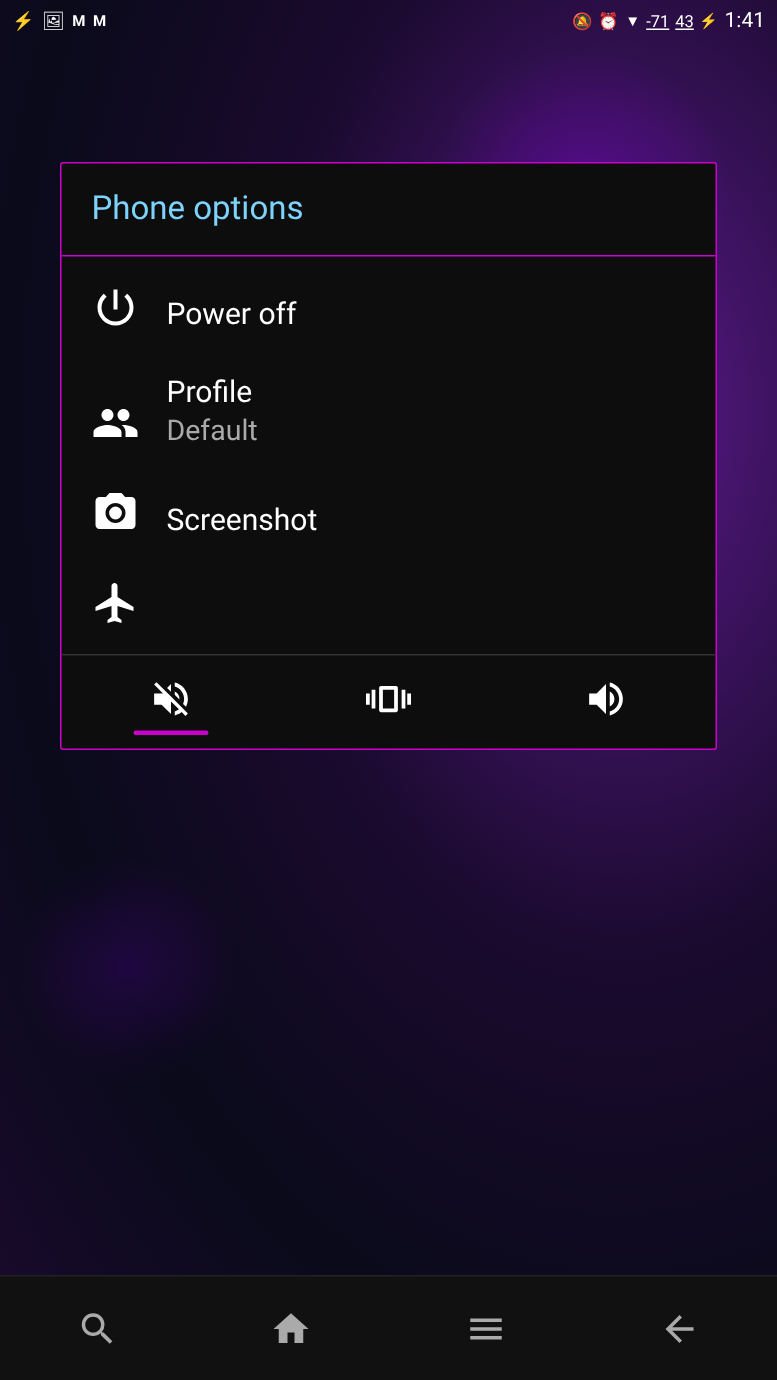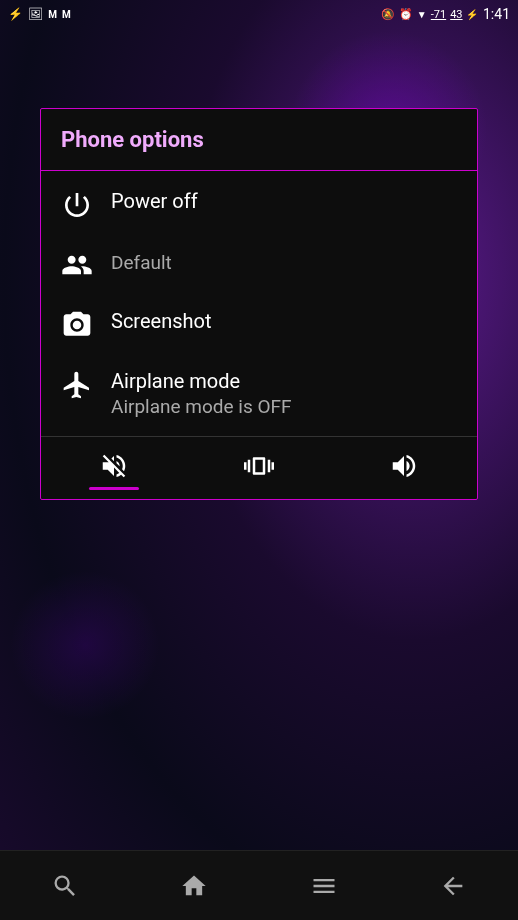--- a/index.html
+++ b/index.html
@@ -77,32 +77,32 @@
       border-radius: 2px;
       z-index: 10;
     }
 
     .dialog-title {
       padding: 18px 20px;
       border-bottom: 1.5px solid #cc00cc;
     }
 
     .dialog-title-text {
-      color: #f0abfc;
+      color: #7dd3fc;
       font-size: 22px;
-      font-weight: 700;
+      font-weight: 400;
     }
 
     .dialog-items {
       padding: 4px 0;
     }
 
     .dialog-item {
       display: flex;
-      align-items: flex-start;
+      align-items: flex-end;
       padding: 14px 20px;
       cursor: pointer;
       position: relative;
     }
 
     .item-icon {
       width: 50px;
       display: flex;
       align-items: center;
       justify-content: flex-start;
@@ -254,20 +254,21 @@
     </div>
 
 
     <div class="dialog-item">
       <div class="item-icon">
         <svg viewBox="0 0 24 24" xmlns="http://www.w3.org/2000/svg">
           <path d="M16 11c1.66 0 2.99-1.34 2.99-3S17.66 5 16 5c-1.66 0-3 1.34-3 3s1.34 3 3 3zm-8 0c1.66 0 2.99-1.34 2.99-3S9.66 5 8 5C6.34 5 5 6.34 5 8s1.34 3 3 3zm0 2c-2.33 0-7 1.17-7 3.5V19h14v-2.5c0-2.33-4.67-3.5-7-3.5zm8 0c-.29 0-.62.02-.97.05 1.16.84 1.97 1.97 1.97 3.45V19h6v-2.5c0-2.33-4.67-3.5-7-3.5z"></path>
         </svg>
       </div>
       <div class="item-text">
+        <div class="item-label">Profile</div>
         <div class="item-sublabel">Default</div>
       </div>
     </div>
 
     <div class="dialog-item">
       <div class="item-icon">
         <svg viewBox="0 0 24 24" xmlns="http://www.w3.org/2000/svg">
           <path d="M12 15.2A3.2 3.2 0 0 1 8.8 12 3.2 3.2 0 0 1 12 8.8 3.2 3.2 0 0 1 15.2 12 3.2 3.2 0 0 1 12 15.2M9 2L7.17 4H4c-1.1 0-2 .9-2 2v12c0 1.1.9 2 2 2h16c1.1 0 2-.9 2-2V6c0-1.1-.9-2-2-2h-3.17L15 2H9m3 15c-2.76 0-5-2.24-5-5s2.24-5 5-5 5 2.24 5 5-2.24 5-5 5z"></path>
         </svg>
       </div>
@@ -275,24 +276,20 @@
         <div class="item-label">Screenshot</div>
       </div>
     </div>
 
     <div class="dialog-item">
       <div class="item-icon">
         <svg viewBox="0 0 24 24" xmlns="http://www.w3.org/2000/svg">
           <path d="M21 16v-2l-8-5V3.5c0-.83-.67-1.5-1.5-1.5S10 2.67 10 3.5V9l-8 5v2l8-2.5V19l-2 1.5V22l3.5-1 3.5 1v-1.5L13 19v-5.5l8 2.5z"></path>
         </svg>
       </div>
-      <div class="item-text">
-        <div class="item-label">Airplane mode</div>
-        <div class="item-sublabel">Airplane mode is OFF</div>
-      </div>
     </div>
 
   </div>
 
   <div class="dialog-footer">
 
     <div class="footer-btn">
       <svg viewBox="0 0 24 24" xmlns="http://www.w3.org/2000/svg">
         <path d="M16.5 12A4.5 4.5 0 0 0 14 7.97V9.76l2.48 2.48c.01-.08.02-.16.02-.24zm2.5 0c0 .94-.2 1.82-.54 2.64l1.51 1.51C20.63 14.91 21 13.5 21 12c0-4.28-2.99-7.86-7-8.77v2.06c2.89.86 5 3.54 5 6.71zM4.27 3L3 4.27 7.73 9H3v6h4l5 5v-6.73l4.25 4.25c-.67.52-1.42.93-2.25 1.18v2.06c1.38-.31 2.63-.95 3.69-1.81L19.73 21 21 19.73l-9-9L4.27 3zM12 4L9.91 6.09 12 8.18V4z"></path>
       </svg>

